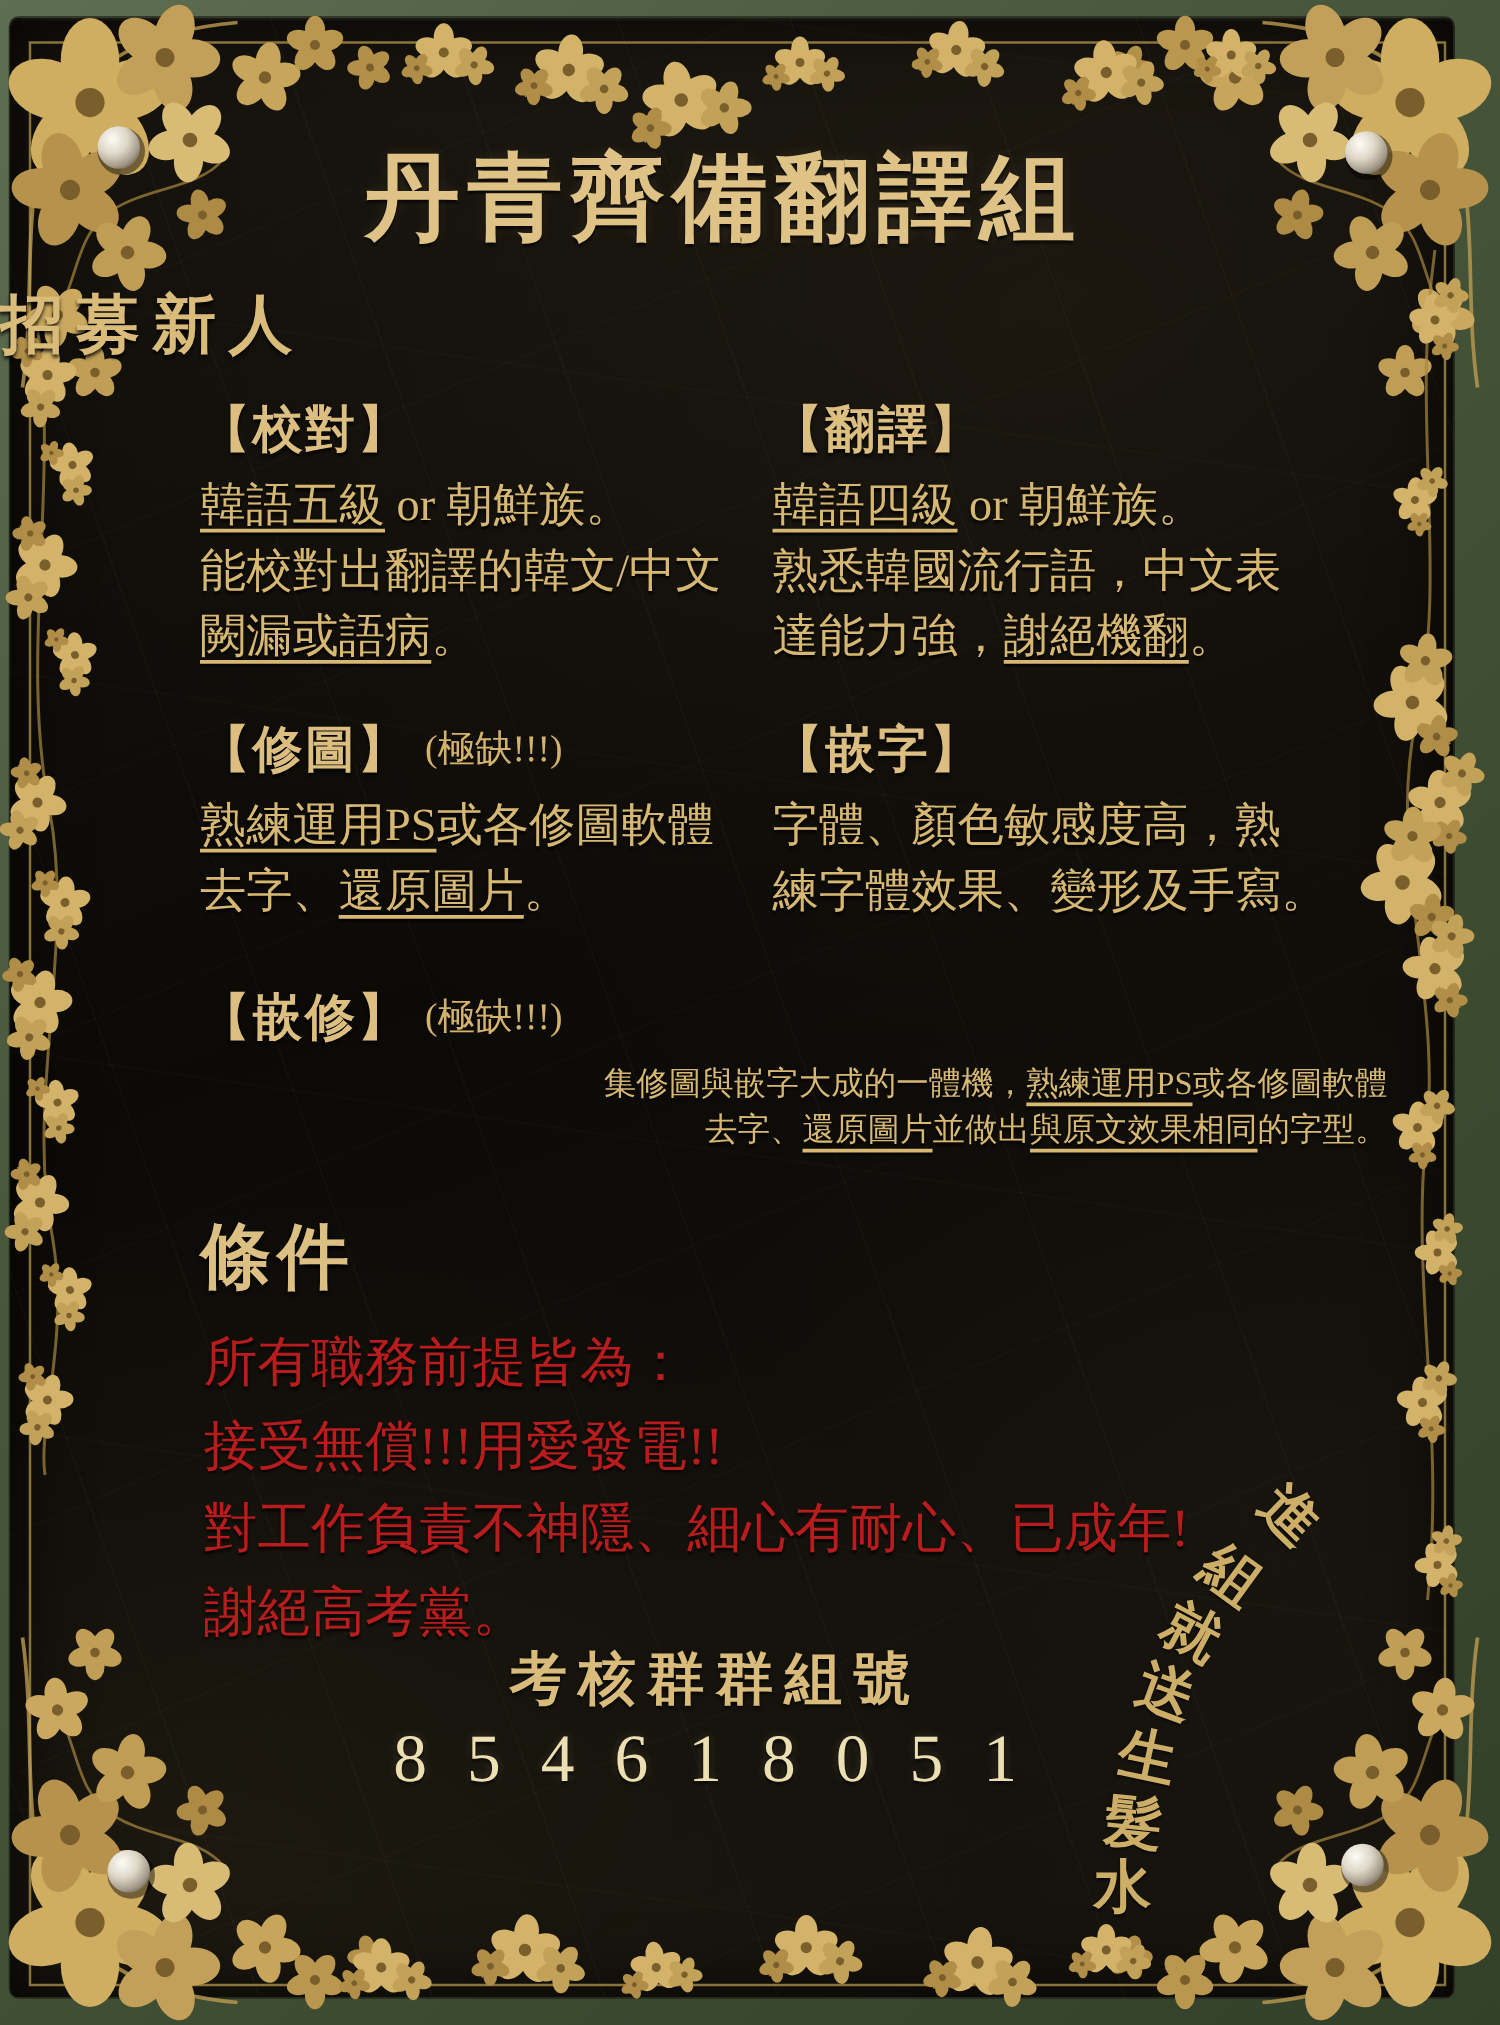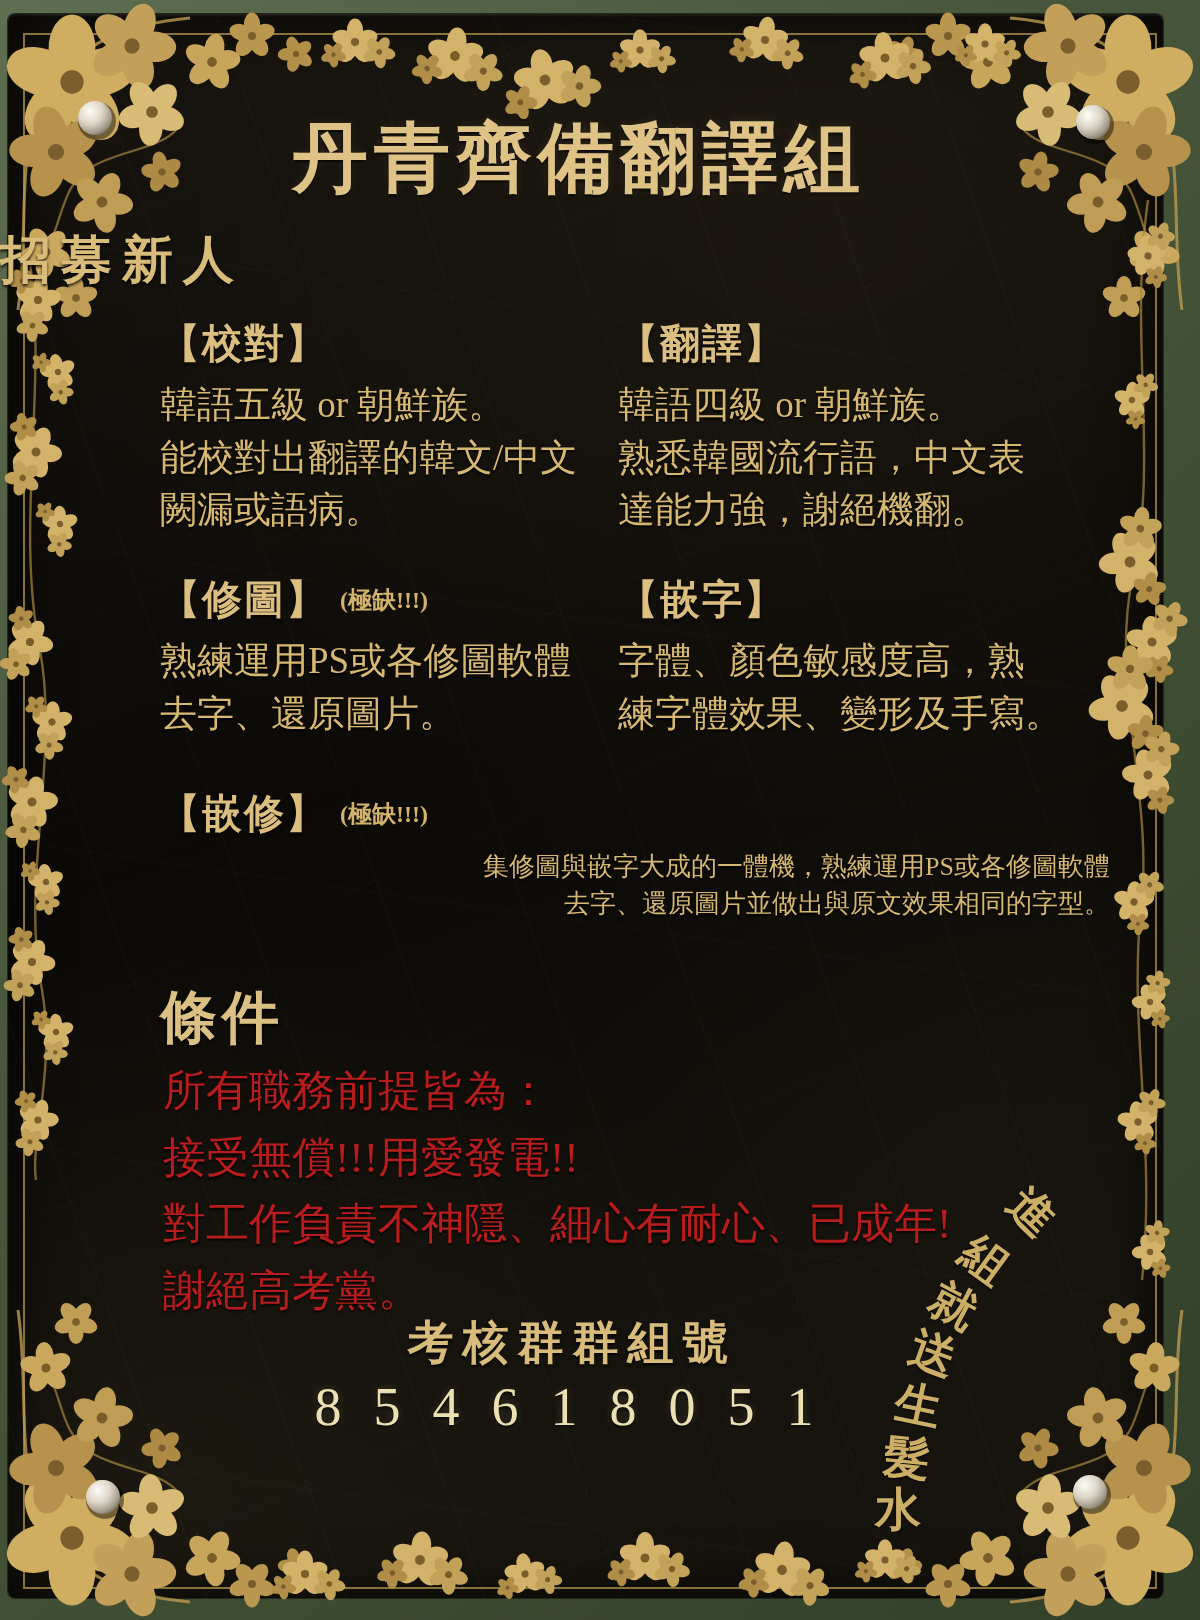--- a/index.html
+++ b/index.html
@@ -35,37 +35,36 @@
     font-size:76px;font-weight:bold;letter-spacing:6px;color:#dfc386;
     text-shadow:0 2px 3px rgba(0,0,0,.8), 0 0 10px rgba(220,190,120,.12);
   }
   .subtitle{
     left:0;right:42px;top:226px;text-align:left;
     font-size:51px;font-weight:bold;letter-spacing:10px;color:#d9bb7a;
     text-shadow:0 2px 3px rgba(0,0,0,.8);
   }
   .section .head-row{display:flex;align-items:center;}
   .section .heading{font-size:40px;font-weight:bold;color:#dcbf80;letter-spacing:2px;text-shadow:0 2px 3px rgba(0,0,0,.8);}
-  .section .note{font-size:24px;font-weight:bold;margin-left:12px;color:#d3b26c;}
+  .section .note{font-size:30px;font-weight:normal;margin-left:12px;color:#d3b26c;}
   .section .body{
     margin-top:8px;font-size:37px;line-height:1.42;white-space:pre-line;
     color:#d7b873;text-shadow:0 2px 2px rgba(0,0,0,.8);
   }
-  .u{text-underline-offset:7px;text-decoration-thickness:2.5px;}
+  .u{text-decoration:underline;text-underline-offset:7px;text-decoration-thickness:2.5px;}
   .sec0{left:160px;top:316px;width:470px;}
   .sec1{left:618px;top:316px;width:500px;}
   .sec2{left:160px;top:572px;width:480px;}
   .sec3{left:618px;top:572px;width:510px;}
   .sec4{left:160px;top:786px;width:950px;}
   .sec4 .body{font-size:26px;text-align:right;}
   .cond-heading{
     left:160px;top:968px;font-family:"Liberation Sans","DejaVu Sans",sans-serif;
     font-weight:700;font-size:57px;letter-spacing:5px;color:#dcc083;
     text-shadow:0 2px 3px rgba(0,0,0,.85);
-    margin-top:12px;
   }
   .cond-lines{
     left:163px;top:1058px;width:1000px;font-size:43px;line-height:1.55;
     color:#b91c1c;text-shadow:0 2px 2px rgba(0,0,0,.8);
   }
   .contact-label{
     left:0;right:55px;top:1312px;text-align:center;
     font-size:46px;font-weight:bold;letter-spacing:9px;color:#d9bc7c;
     text-shadow:0 2px 3px rgba(0,0,0,.8);
   }

